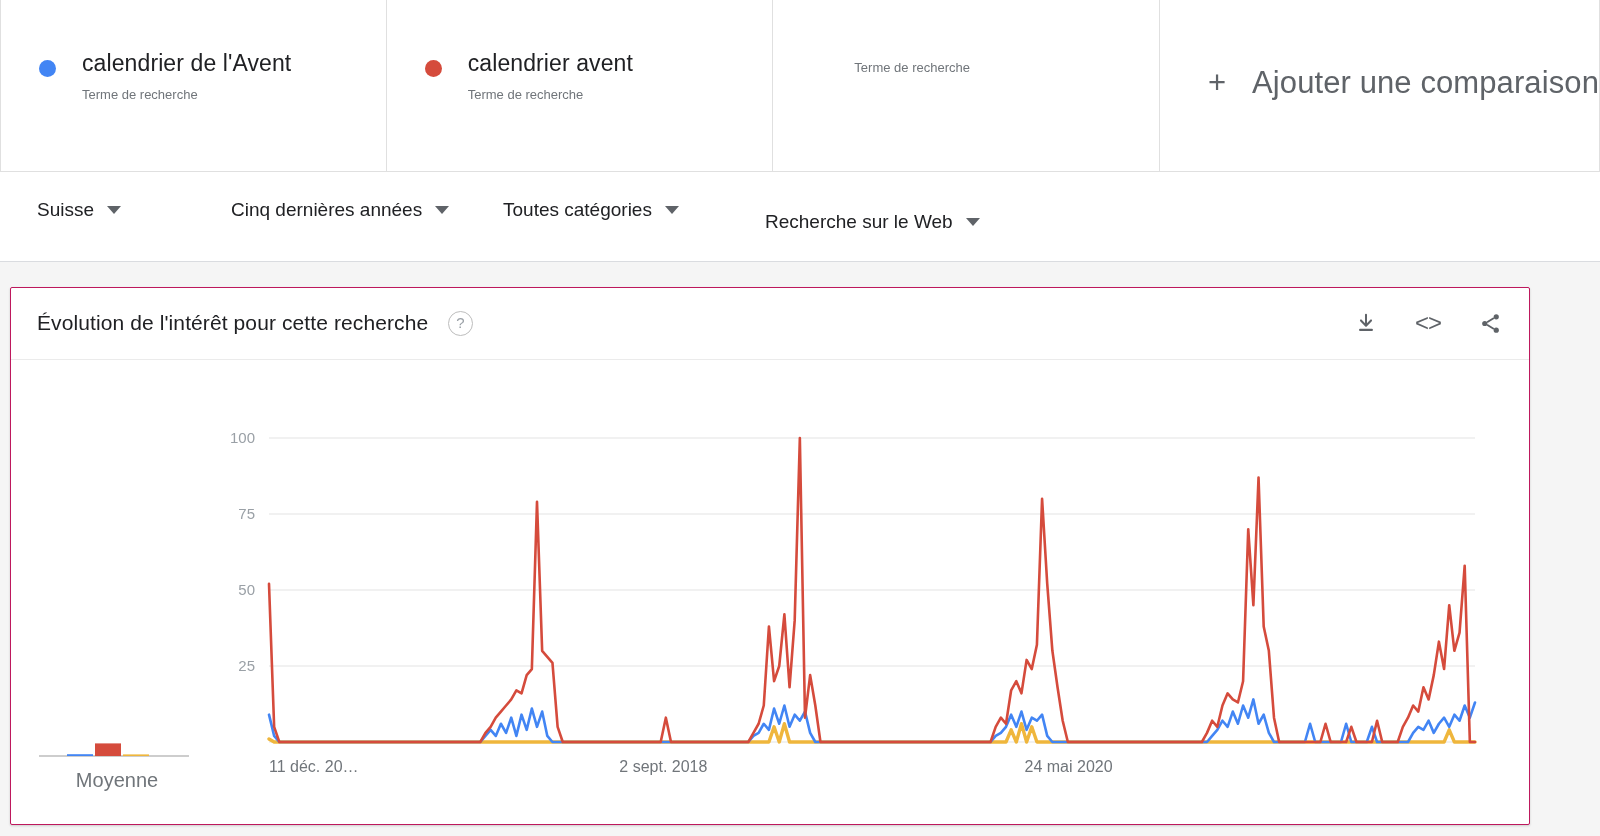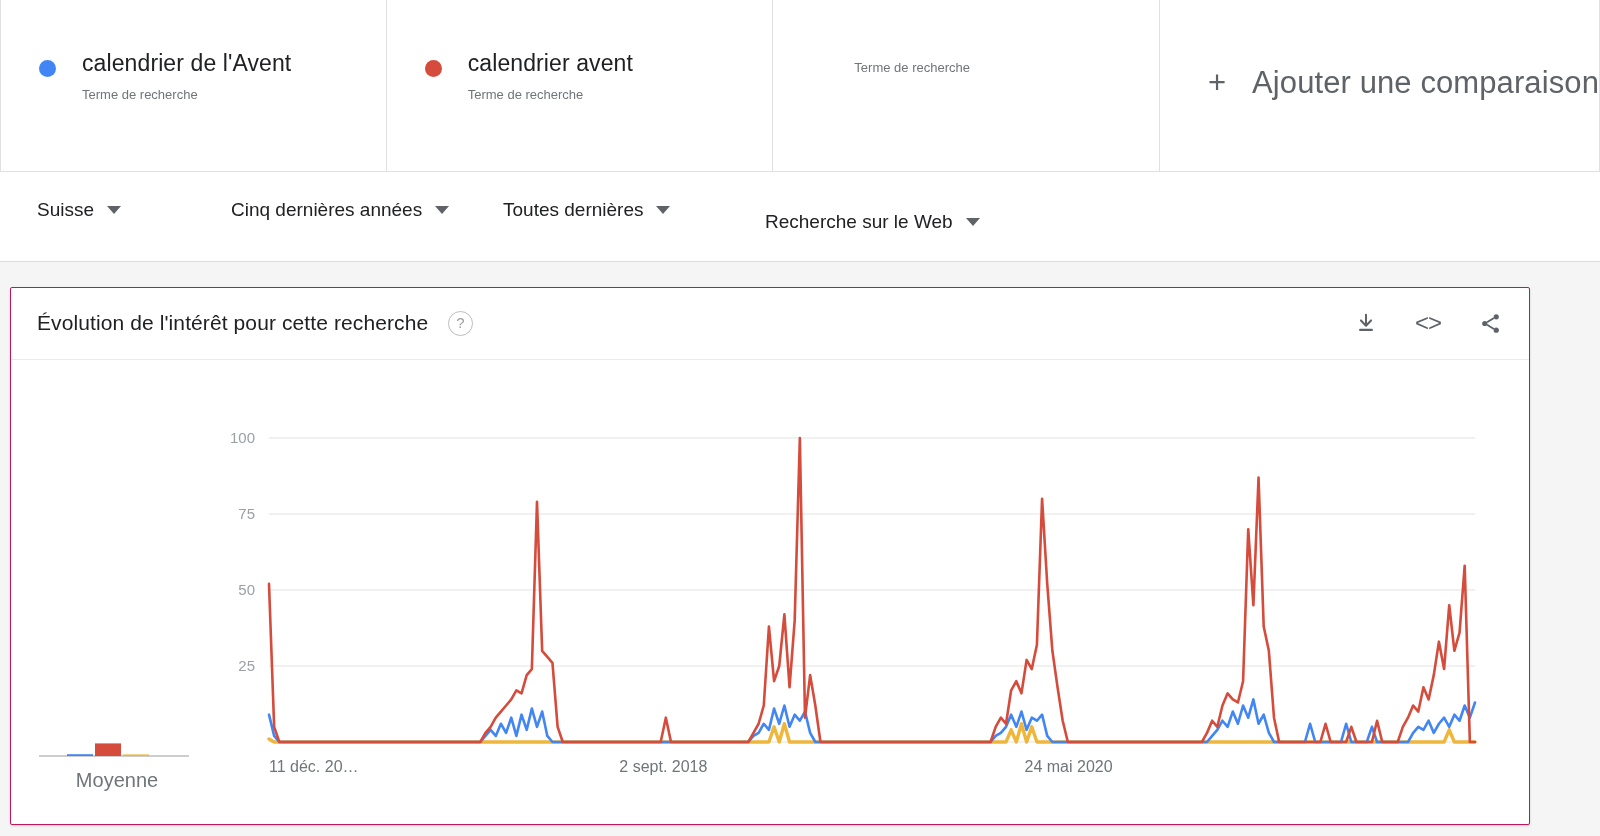--- a/index.html
+++ b/index.html
@@ -240,21 +240,21 @@
   <div class="filter-bar">
     <div class="filter" id="f-region">
       <span class="filter-text">Suisse</span>
       <span class="caret"></span>
     </div>
     <div class="filter" id="f-time">
       <span class="filter-text">Cinq dernières années</span>
       <span class="caret"></span>
     </div>
     <div class="filter" id="f-cat">
-      <span class="filter-text">Toutes dernières</span>
+      <span class="filter-text">Toutes catégories</span>
       <span class="caret"></span>
     </div>
     <div class="filter" id="f-search">
       <span class="filter-text">Recherche sur le Web</span>
       <span class="caret"></span>
     </div>
   </div>
 
   <div class="backdrop"></div>
 

